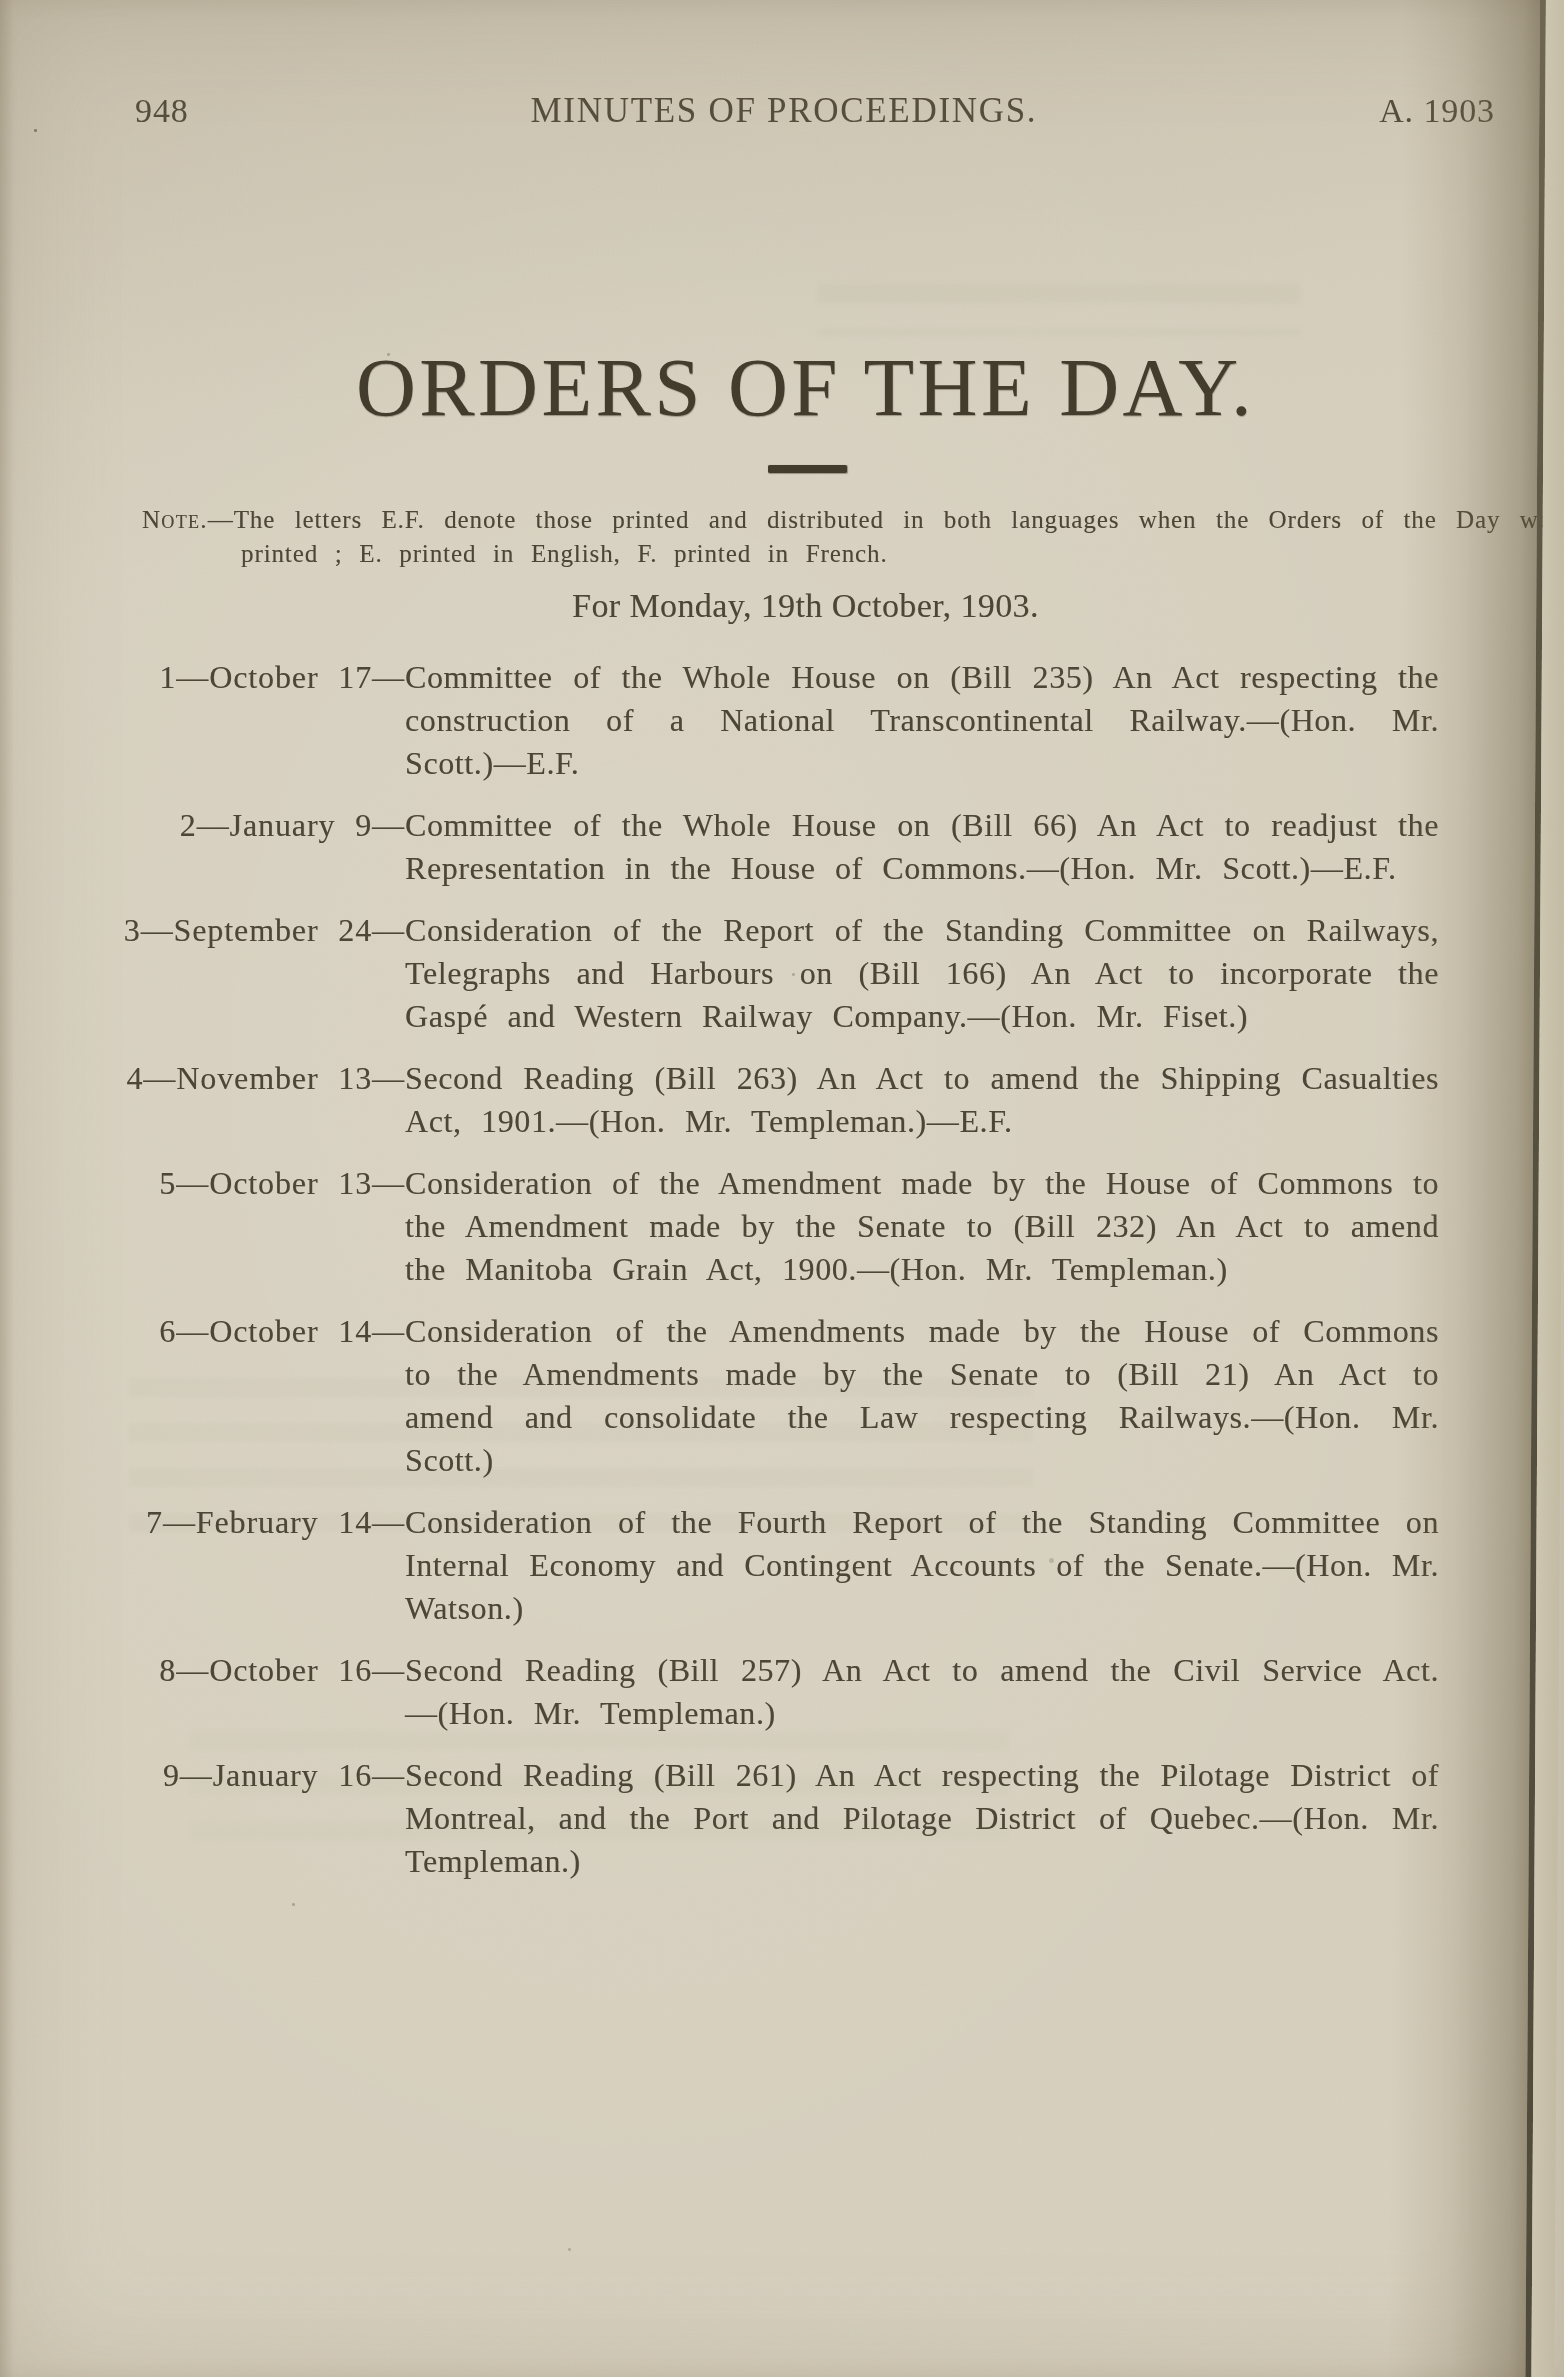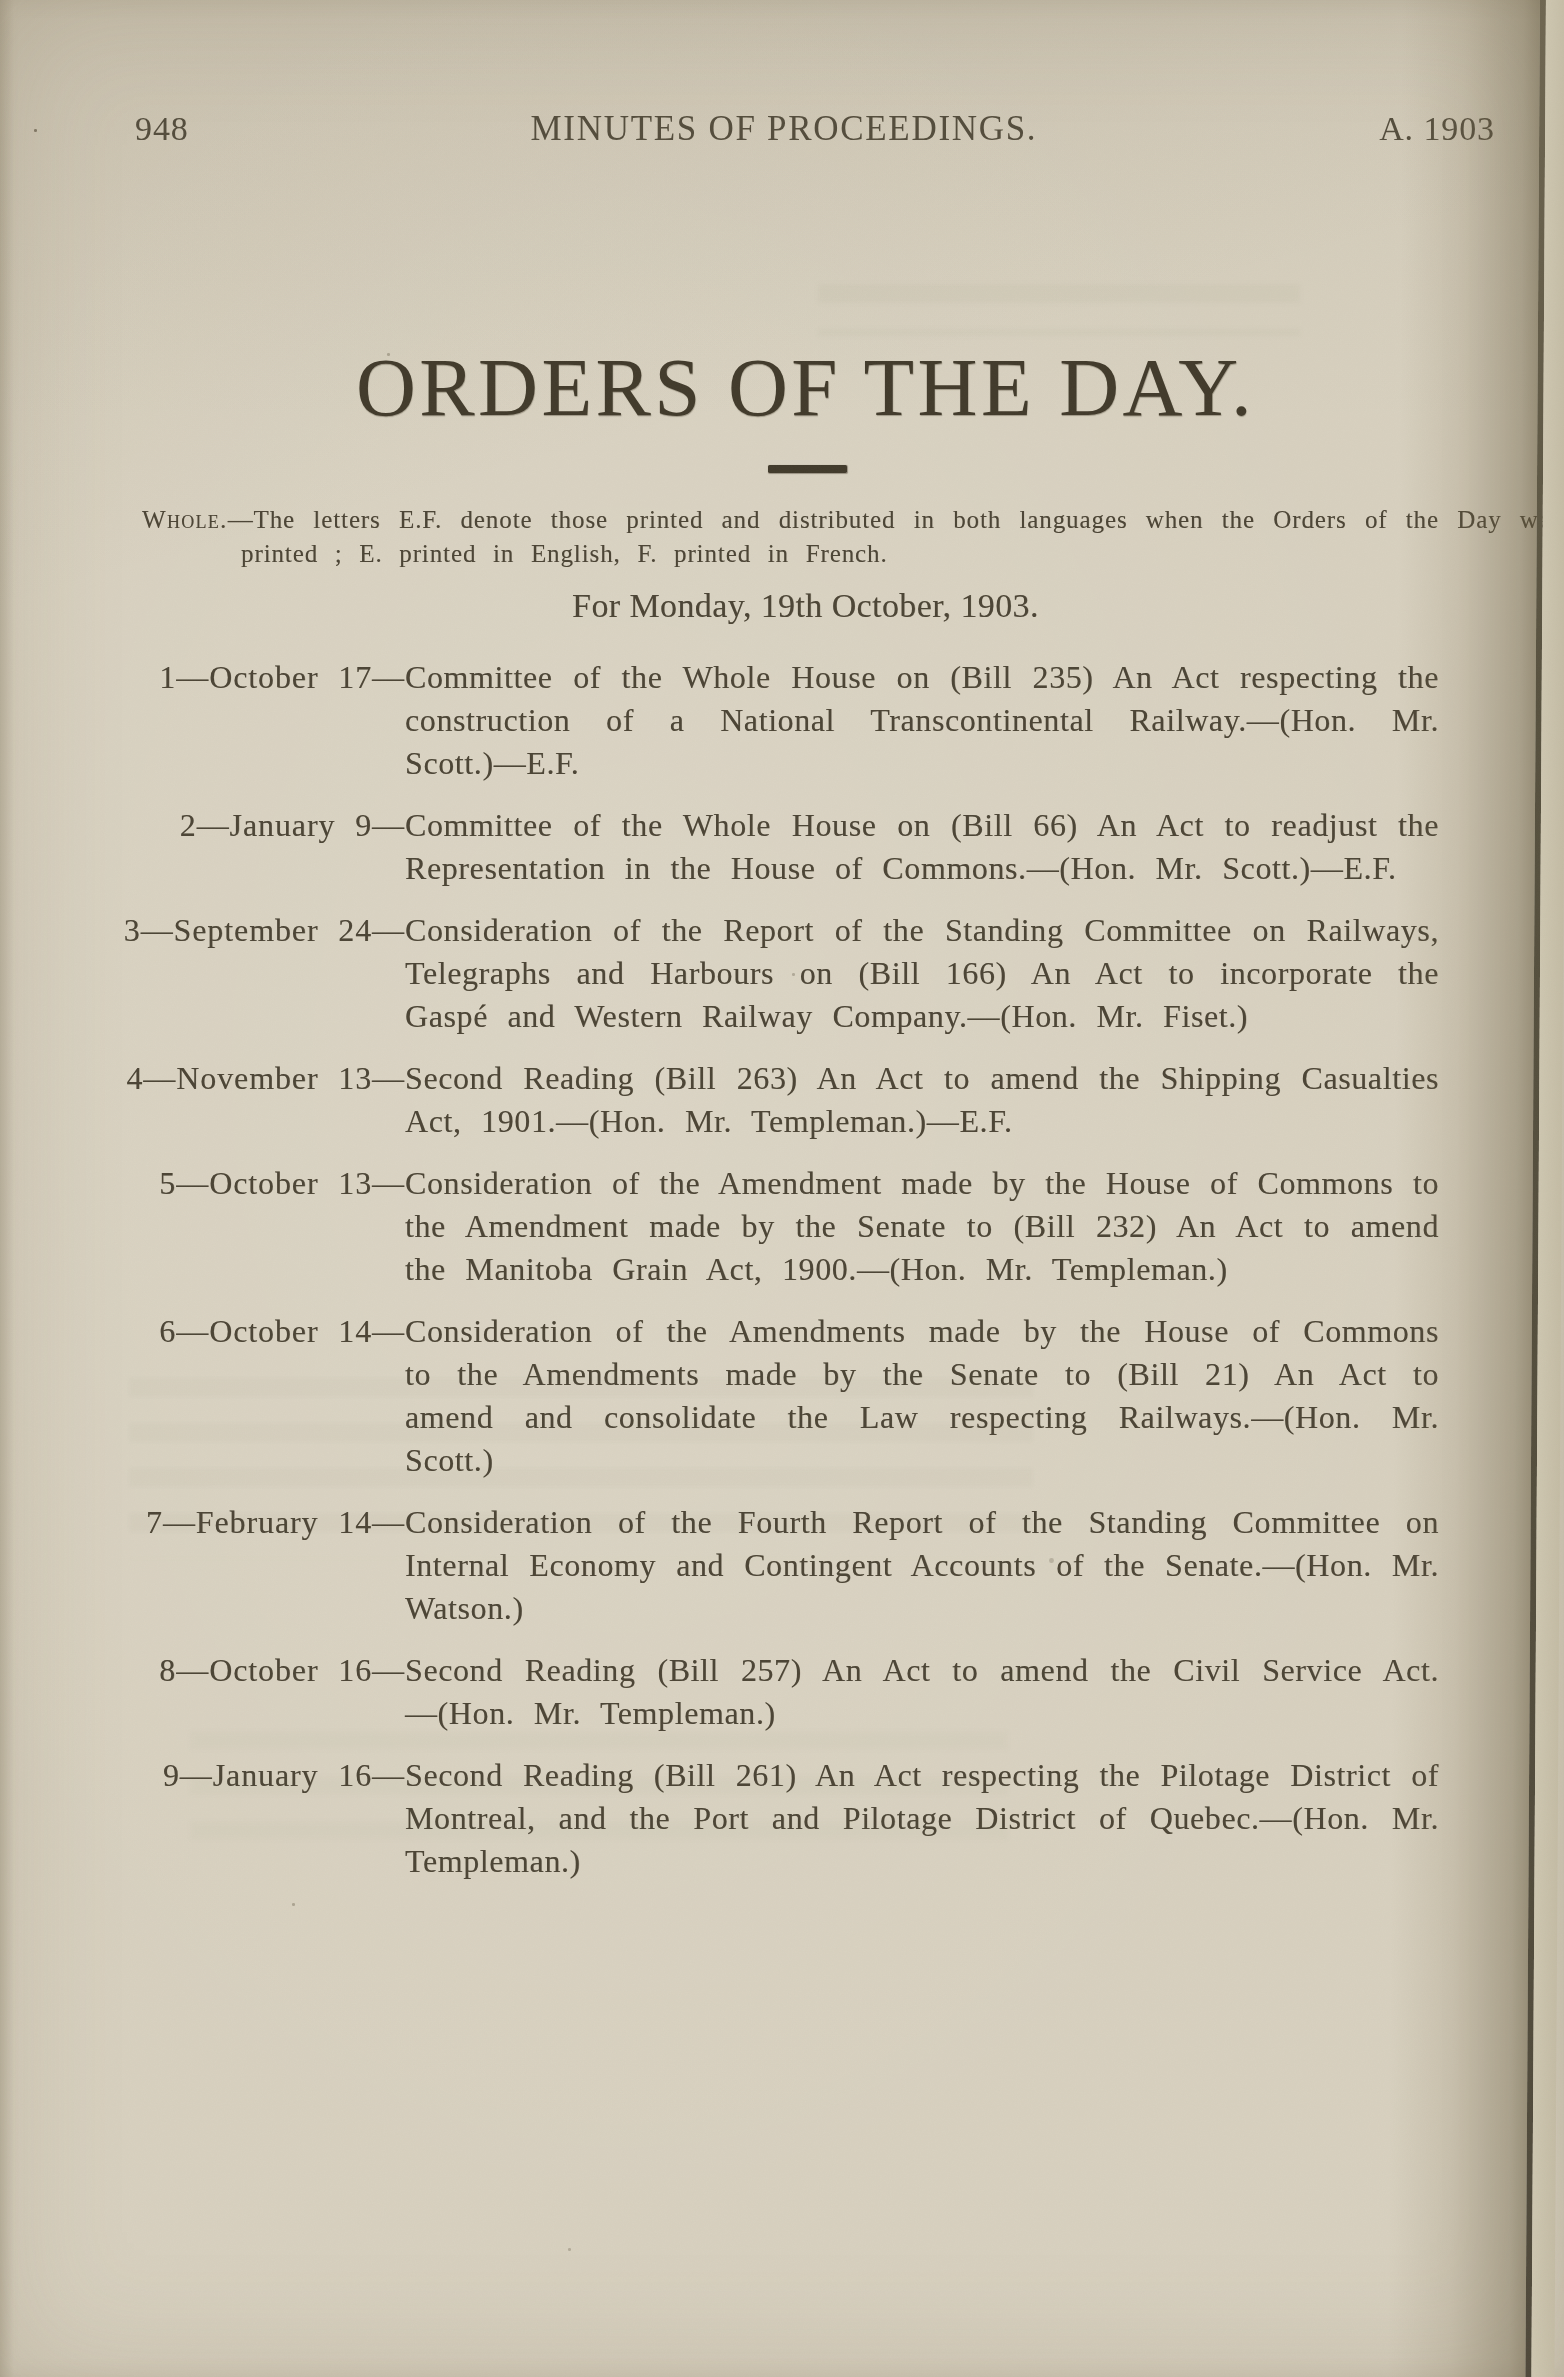--- a/index.html
+++ b/index.html
@@ -29,21 +29,21 @@
     background: linear-gradient(to right, rgba(122,108,78,0) 0%, rgba(122,108,78,0.16) 45%, rgba(104,92,64,0.38) 88%, rgba(96,85,58,0.50) 100%); }
   .edge-line { position: absolute; top: 0; right: 23px; width: 6px; height: 100%;
     background: linear-gradient(to bottom, #6e6651, var(--page-edge, #56503e) 30%, #4e483a); }
   .edge-outer { position: absolute; top: 0; right: 0; width: 23px; height: 100%;
     background: linear-gradient(to right, var(--outer-paper, #cec7b1), #c4bca5); }
 
   .edge-left { position: absolute; top: 0; left: 0; width: 13.8px; height: 100%;
     background: linear-gradient(to right, rgba(100,88,62,0.18), rgba(100,88,62,0)); }
 
   
-  .header { position: absolute; top: 109px; left: 135px; width: 1360px;
+  .header { position: absolute; top: 91px; left: 135px; width: 1360px;
     display: flex; justify-content: space-between; align-items: baseline;
     font-size: 35px; letter-spacing: 0.9px; color: #534c3c; }
   .header .pagenum, .header .year { font-size: 34px; }
   .running-title { letter-spacing: 1.7px; }
 
   .doc-title { position: absolute; top: 339px; left: 26px; width: 1559px; margin: 0;
     text-align: center; font-size: 83px; font-weight: normal; letter-spacing: 3.4px;
     color: var(--ink-dark, #413a2b);
     text-shadow: 0.4px 0.7px 0.9px rgba(55,46,30,0.35); }
 
@@ -98,21 +98,21 @@
   <div class="header">
     <span class="pagenum">948</span>
     <span class="running-title">MINUTES OF PROCEEDINGS.</span>
     <span class="year">A. 1903</span>
   </div>
 
   <h1 class="doc-title">ORDERS OF THE DAY.</h1>
 
   <div class="title-rule"></div>
 
-  <p class="note"><span class="note-label">Whole.</span><span>—The letters E.F. denote those printed and distributed in both languages when the Orders of the Day were printed ; E. printed in English, F. printed in French.</span></p>
+  <p class="note"><span class="note-label">Note.</span><span>—The letters E.F. denote those printed and distributed in both languages when the Orders of the Day were printed ; E. printed in English, F. printed in French.</span></p>
 
   <p class="sitting">For Monday, 19th October, 1903.</p>
 
   <ol class="orders">
   <li class="order"><span class="order-label">1—October 17—</span><span class="order-text">Committee of the Whole House on (Bill 235) An Act respecting the construction of a National Transcontinental Railway.—(Hon. Mr. Scott.)—E.F.</span></li>
 
   <li class="order"><span class="order-label">2—January 9—</span><span class="order-text">Committee of the Whole House on (Bill 66) An Act to readjust the Representation in the House of Commons.—(Hon. Mr. Scott.)—E.F.</span></li>
 
   <li class="order"><span class="order-label">3—September 24—</span><span class="order-text">Consideration of the Report of the Standing Committee on Railways, Telegraphs and Harbours on (Bill 166) An Act to incorporate the Gaspé and Western Railway Company.—(Hon. Mr. Fiset.)</span></li>
 

